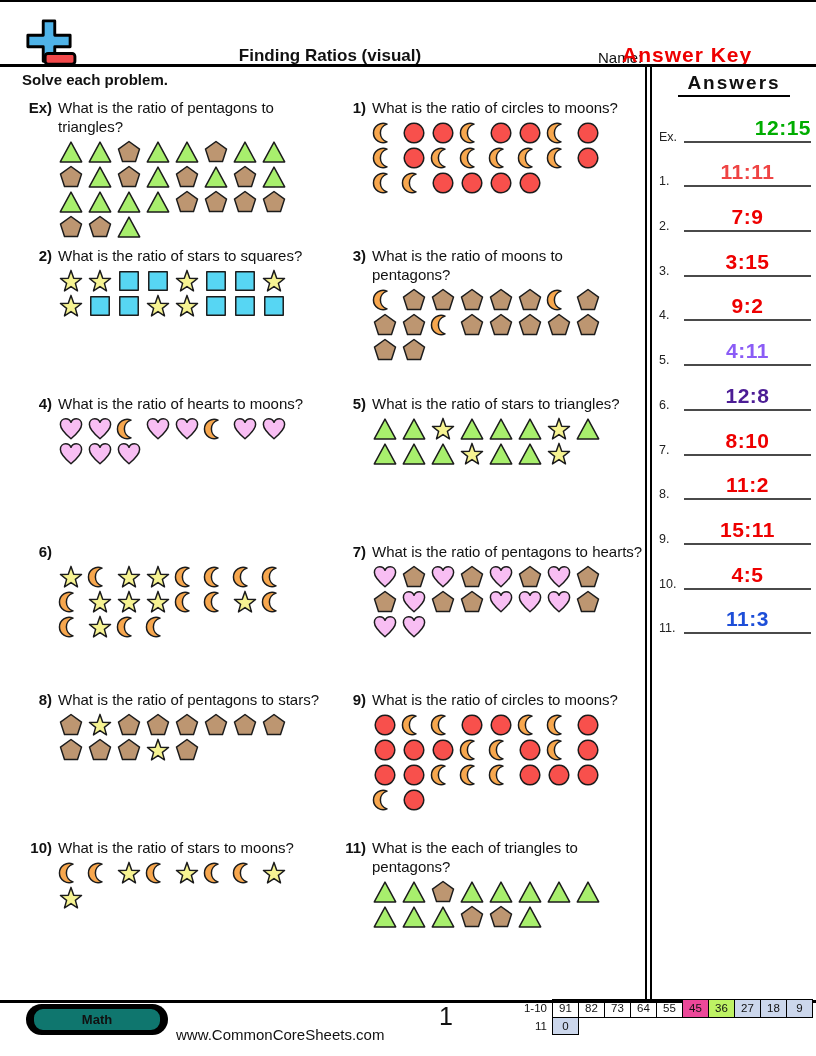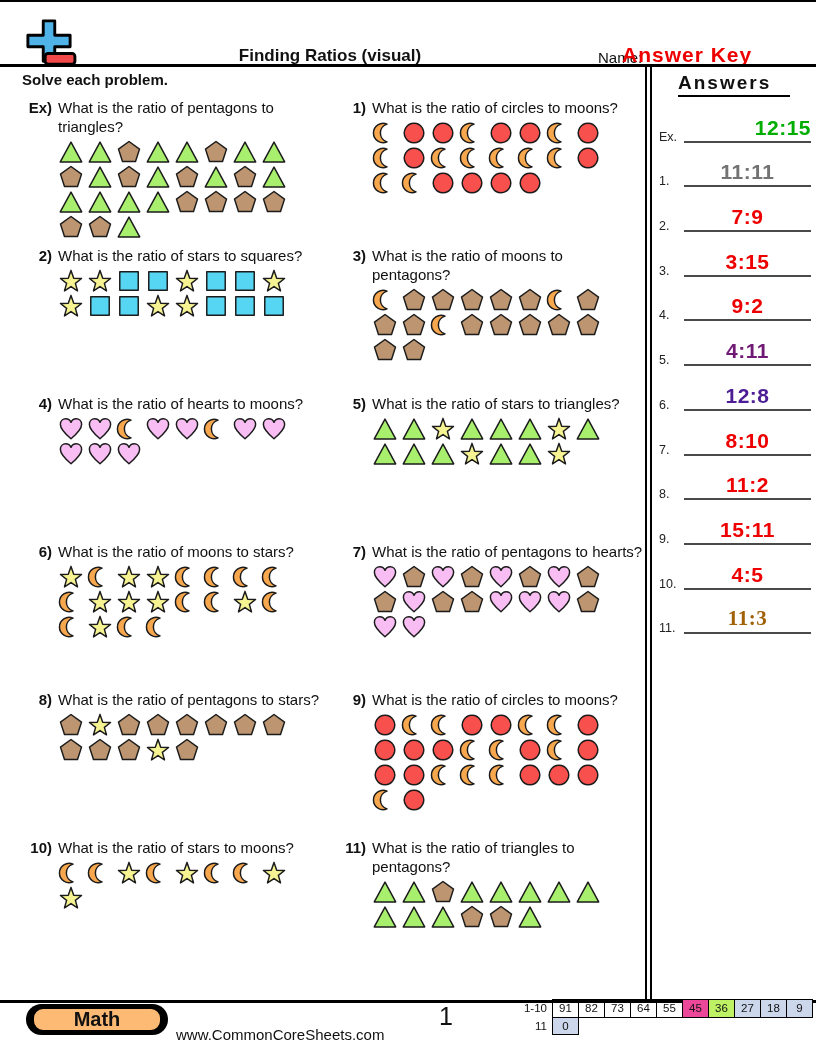--- a/index.html
+++ b/index.html
@@ -20,34 +20,34 @@
   .q{display:flex;font-size:15px;line-height:19px;}
   .q-num{font-weight:bold;width:26px;flex:none;text-align:right;padding-right:6px;white-space:nowrap;}
   .q-text{width:272px;}
   .shape-rows{margin-left:32px;margin-top:4px;}
   .shape-row{display:flex;height:25px;}
   svg.shape{width:26px;height:24px;margin-right:3px;flex:none;}
   
   .divider{position:absolute;left:645px;top:64px;height:934px;width:7px;
            border-left:2.5px solid #000;border-right:2.5px solid #000;box-sizing:border-box;}
   .answers{position:absolute;left:654px;top:66px;width:160px;}
-  .answers-title{font-size:19px;font-weight:bold;letter-spacing:2px;
+  .answers-title{font-size:19px;font-weight:bold;text-align:center;letter-spacing:2px;
                  margin:4px auto 0;width:112px;border-bottom:2.5px solid #000;padding-bottom:1px;}
   #answer-list{margin-top:9px;}
   .answer-item{position:relative;height:44.7px;}
   .ans-label{position:absolute;left:5px;bottom:7px;font-size:12.5px;color:#222;text-align:center;}
   .ans-line{position:absolute;left:30px;right:3px;bottom:8px;height:2px;background:#4a4a4a;}
   .ans-value{position:absolute;left:30px;right:3px;bottom:11px;text-align:center;
              font-size:21px;font-weight:bold;letter-spacing:0.5px;}
   
   .footer-rule{position:absolute;left:0;top:998px;width:816px;height:2.5px;background:#000;}
   .math-badge-outer{position:absolute;left:26px;top:1002px;width:142px;height:31px;background:#000;
                     border-radius:16px;display:flex;align-items:center;justify-content:center;}
-  .math-badge-inner{width:126px;height:21px;background:#fdba74;border:3px solid #000;border-radius:12px;
-                    display:flex;align-items:center;justify-content:center;font-weight:bold;font-size:20px;}
+  .math-badge-inner{width:126px;height:21px;background:#0f766e;border:3px solid #000;border-radius:12px;
+                    display:flex;align-items:center;justify-content:center;font-weight:bold;font-size:13px;}
   .website{position:absolute;left:176px;top:1013px;font-size:15px;margin-top:11px;}
   .page-num{position:absolute;left:396px;top:1000px;width:100px;text-align:center;font-size:25px;}
   .score{position:absolute;right:3px;top:997px;border-collapse:collapse;font-size:11.5px;}
   .score td{padding:0;text-align:center;height:16.5px;}
   .score td.lbl{padding-right:5px;text-align:right;border:none;margin-left:8px;}
   .score td.cell{border:1px solid #000;width:25px;}
 </style>
 </head>
 <body>
 
@@ -468,21 +468,20 @@
             </svg>
             <svg viewBox="0 0 26 26" class="shape">
               <path d="M13 1.5 L15.94 9.95 L24.41 10.29 L17.76 15.55 L20.05 23.71 L13 19 L5.95 23.71 L8.24 15.55 L1.59 10.29 L10.06 9.95 Z" fill="#f6f392" stroke="#1b1b1b" stroke-width="1.6" stroke-linejoin="round"></path>
             </svg>
           </div>
         </div>
       </div>
       <div class="problem" style="left: 26px; top: 540px;">
         <div class="q">
           <span class="q-num">6)</span>
-          <span class="q-text">What is the ratio of moons to stars?</span>
         </div>
         <div class="shape-rows">
           <div class="shape-row">
             <svg viewBox="0 0 26 26" class="shape">
               <path d="M13 1.5 L15.94 9.95 L24.41 10.29 L17.76 15.55 L20.05 23.71 L13 19 L5.95 23.71 L8.24 15.55 L1.59 10.29 L10.06 9.95 Z" fill="#f6f392" stroke="#1b1b1b" stroke-width="1.6" stroke-linejoin="round"></path>
             </svg>
             <svg viewBox="0 0 26 26" class="shape">
               <path d="M15.23 3.39 A10.5 10.5 0 1 0 15.23 22.61 A10 10 0 0 1 15.23 3.39 Z" fill="#f7a74e" stroke="#1b1b1b" stroke-width="1.6" stroke-linejoin="round"></path>
             </svg>
             <svg viewBox="0 0 26 26" class="shape">
@@ -794,21 +793,21 @@
           <div class="shape-row">
             <svg viewBox="0 0 26 26" class="shape">
               <path d="M13 1.5 L15.94 9.95 L24.41 10.29 L17.76 15.55 L20.05 23.71 L13 19 L5.95 23.71 L8.24 15.55 L1.59 10.29 L10.06 9.95 Z" fill="#f6f392" stroke="#1b1b1b" stroke-width="1.6" stroke-linejoin="round"></path>
             </svg>
           </div>
         </div>
       </div>
       <div class="problem" style="left: 340px; top: 836px;">
         <div class="q">
           <span class="q-num">11)</span>
-          <span class="q-text">What is the ratio of triangles to pentagons?</span>
+          <span class="q-text">What is the each of triangles to pentagons?</span>
         </div>
         <div class="shape-rows">
           <div class="shape-row">
             <svg viewBox="0 0 26 26" class="shape">
               <path d="M13 2.2 L24.6 23.8 L1.4 23.8 Z" fill="#a8ef6d" stroke="#1b1b1b" stroke-width="1.6" stroke-linejoin="round"></path>
             </svg>
             <svg viewBox="0 0 26 26" class="shape">
               <path d="M13 2.2 L24.6 23.8 L1.4 23.8 Z" fill="#a8ef6d" stroke="#1b1b1b" stroke-width="1.6" stroke-linejoin="round"></path>
             </svg>
             <svg viewBox="0 0 26 26" class="shape">
@@ -860,41 +859,41 @@
     <div class="answers-title">Answers</div>
     <div id="answer-list">
         <div class="answer-item">
           <span class="ans-label">Ex.</span>
           <div class="ans-line"></div>
           <div class="ans-value" style="color: rgb(0, 173, 0); text-align: right;">12:15</div>
         </div>
         <div class="answer-item">
           <span class="ans-label">1.</span>
           <div class="ans-line"></div>
-          <div class="ans-value" style="color: #737373;">11:11</div>
+          <div class="ans-value" style="color: #ef4444;">11:11</div>
         </div>
         <div class="answer-item">
           <span class="ans-label">2.</span>
           <div class="ans-line"></div>
           <div class="ans-value" style="color: rgb(238, 0, 0);">7:9</div>
         </div>
         <div class="answer-item">
           <span class="ans-label">3.</span>
           <div class="ans-line"></div>
           <div class="ans-value" style="color: rgb(238, 0, 0);">3:15</div>
         </div>
         <div class="answer-item">
           <span class="ans-label">4.</span>
           <div class="ans-line"></div>
           <div class="ans-value" style="color: rgb(238, 0, 0);">9:2</div>
         </div>
         <div class="answer-item">
           <span class="ans-label">5.</span>
           <div class="ans-line"></div>
-          <div class="ans-value" style="color: #701a75;">4:11</div>
+          <div class="ans-value" style="color: #8b5cf6;">4:11</div>
         </div>
         <div class="answer-item">
           <span class="ans-label">6.</span>
           <div class="ans-line"></div>
           <div class="ans-value" style="color: #4c1d95;">12:8</div>
         </div>
         <div class="answer-item">
           <span class="ans-label">7.</span>
           <div class="ans-line"></div>
           <div class="ans-value" style="color: rgb(238, 0, 0);">8:10</div>
@@ -910,21 +909,21 @@
           <div class="ans-value" style="color: rgb(238, 0, 0);">15:11</div>
         </div>
         <div class="answer-item">
           <span class="ans-label">10.</span>
           <div class="ans-line"></div>
           <div class="ans-value" style="color: rgb(238, 0, 0);">4:5</div>
         </div>
         <div class="answer-item">
           <span class="ans-label">11.</span>
           <div class="ans-line"></div>
-          <div class="ans-value" style="color: #a16207; font-family: Liberation Serif, serif;">11:3</div>
+          <div class="ans-value" style="color: #1d4ed8;">11:3</div>
         </div>
       </div>
   </aside>
 
   <div class="footer-rule"></div>
   <div class="math-badge-outer">
     <div class="math-badge-inner">Math</div>
   </div>
   <div class="website">www.CommonCoreSheets.com</div>
   <div class="page-num">1</div>

